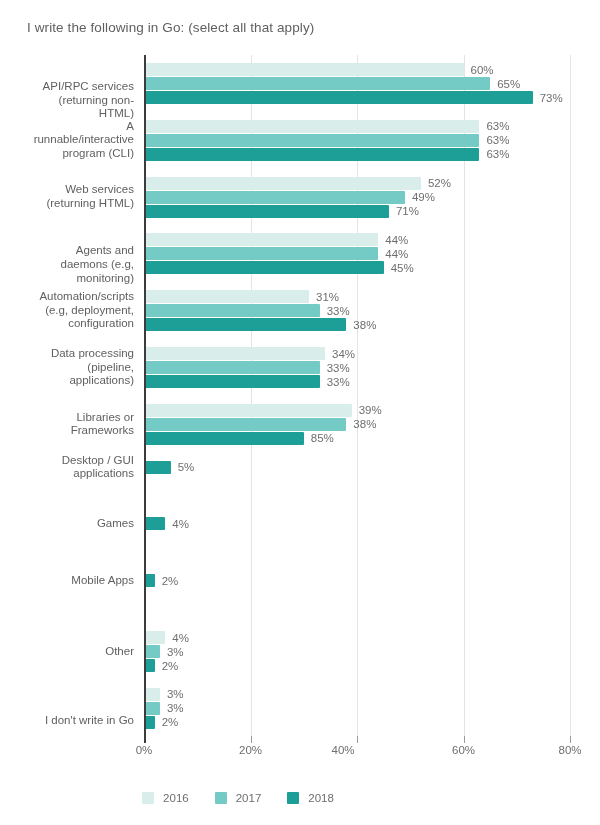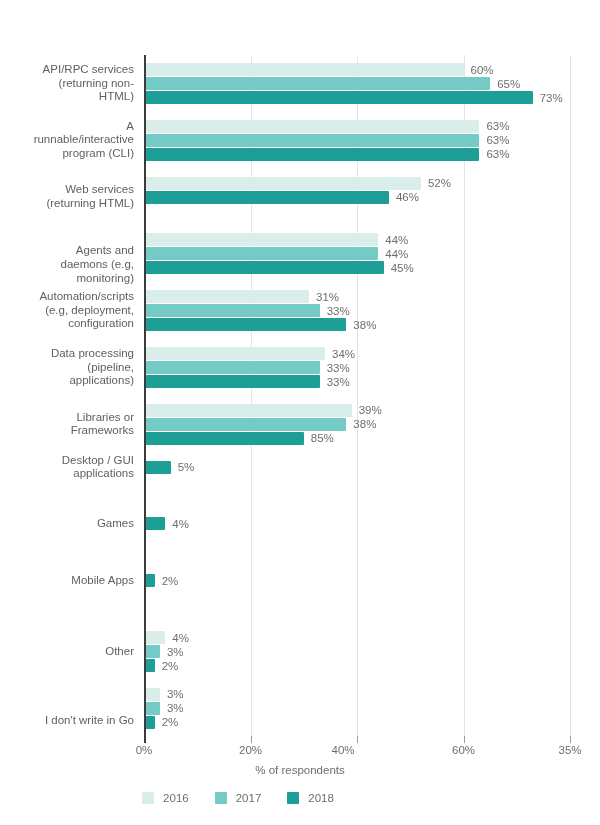--- a/index.html
+++ b/index.html
@@ -168,34 +168,35 @@
   .legend-label {
     font-size: 11.5px;
     color: #6e6e6e;
   }
 </style>
 </head>
 <body>
 
 <div id="chart-root">
 
+  <div class="chart-title">I write the following in Go: (select all that apply)</div>
 
   <div class="plot-area" style="height: 681px;">
     <div id="gridlines">
         <div class="gridline" style="left: 106.5px;"></div>
         <div class="gridline" style="left: 213px;"></div>
         <div class="gridline" style="left: 319.5px;"></div>
         <div class="gridline" style="left: 426px;"></div>
       </div>
     <div class="axis-line"></div>
   </div>
 
   <div class="rows-layer" id="rows-layer">
       <div class="row" style="top: 8px; height: 41px;">
-        <div class="row-label" style="top: 0;">
+        <div class="row-label" style="top: 17px;">
           <div>API/RPC services</div>
           <div>(returning non-</div>
           <div>HTML)</div>
         </div>
         <div class="bars" style="width: 426px;">
           <div class="bar-wrap">
             <div class="bar" style="width: 319.5px; background: rgb(217, 237, 235);"></div>
             <div class="bar-value" style="left: 326.5px;">60%</div>
           </div>
           <div class="bar-wrap">
@@ -233,22 +234,26 @@
         <div class="row-label" style="top: 6.9px;">
           <div>Web services</div>
           <div>(returning HTML)</div>
         </div>
         <div class="bars" style="width: 426px;">
           <div class="bar-wrap">
             <div class="bar" style="width: 276.9px; background: rgb(217, 237, 235);"></div>
             <div class="bar-value" style="left: 283.9px;">52%</div>
           </div>
           <div class="bar-wrap">
+            <div class="bar" style="width: 260.925px; background: rgb(116, 202, 197);"></div>
+            <div class="bar-value" style="left: 267.925px;">49%</div>
+          </div>
+          <div class="bar-wrap">
             <div class="bar" style="width: 244.95px; background: rgb(29, 158, 151);"></div>
-            <div class="bar-value" style="left: 251.95px;">46%</div>
+            <div class="bar-value" style="left: 251.95px;">71%</div>
           </div>
         </div>
       </div>
       <div class="row" style="top: 178.4px; height: 41px;">
         <div class="row-label" style="top: 11px;">
           <div>Agents and</div>
           <div>daemons (e.g,</div>
           <div>monitoring)</div>
         </div>
         <div class="bars" style="width: 426px;">
@@ -405,24 +410,23 @@
   <div class="x-axis" id="x-axis">
       <div class="tick tick-zero" style="left: 144px;"></div>
       <div class="tick-label" style="left: 144px;">0%</div>
       <div class="tick" style="left: 250.5px;"></div>
       <div class="tick-label" style="left: 250.5px;">20%</div>
       <div class="tick" style="left: 357px;"></div>
       <div class="tick-label" style="left: 343px;">40%</div>
       <div class="tick" style="left: 463.5px;"></div>
       <div class="tick-label" style="left: 463.5px;">60%</div>
       <div class="tick" style="left: 570px;"></div>
-      <div class="tick-label" style="left: 570px;">35%</div>
+      <div class="tick-label" style="left: 570px;">80%</div>
     </div>
 
-  <div class="axis-title">% of respondents</div>
 
   <div class="legend" id="legend">
       <div class="legend-item">
         <span class="legend-swatch" style="background: rgb(217, 237, 235);"></span>
         <span class="legend-label">2016</span>
       </div>
       <div class="legend-item">
         <span class="legend-swatch" style="background: rgb(116, 202, 197);"></span>
         <span class="legend-label">2017</span>
       </div>

